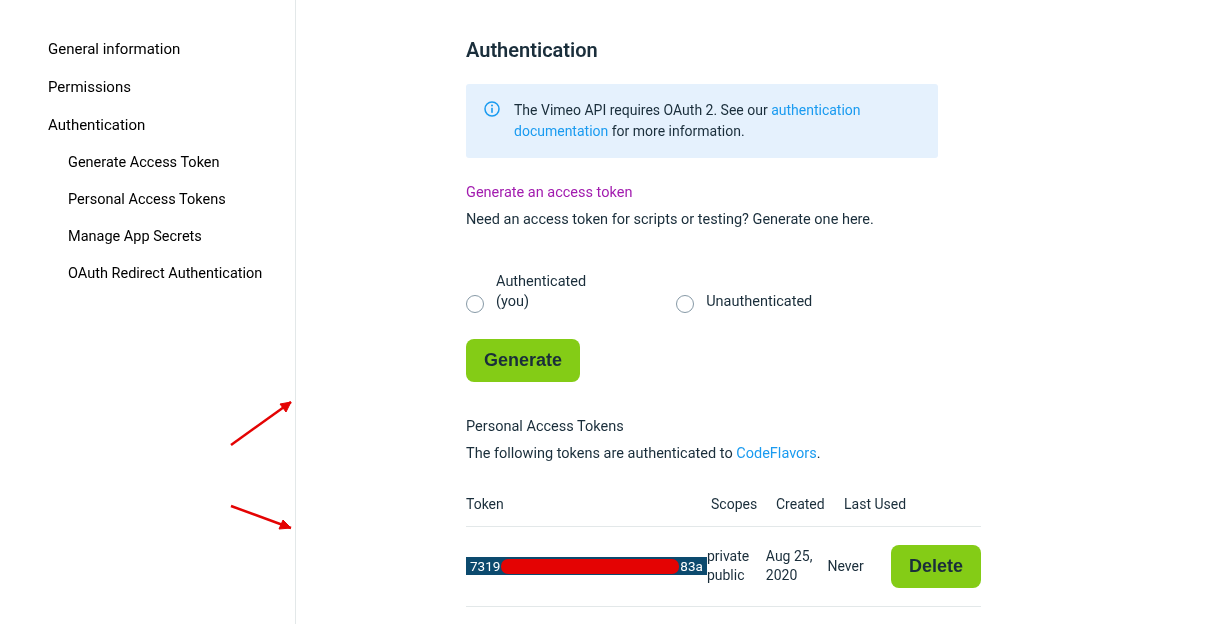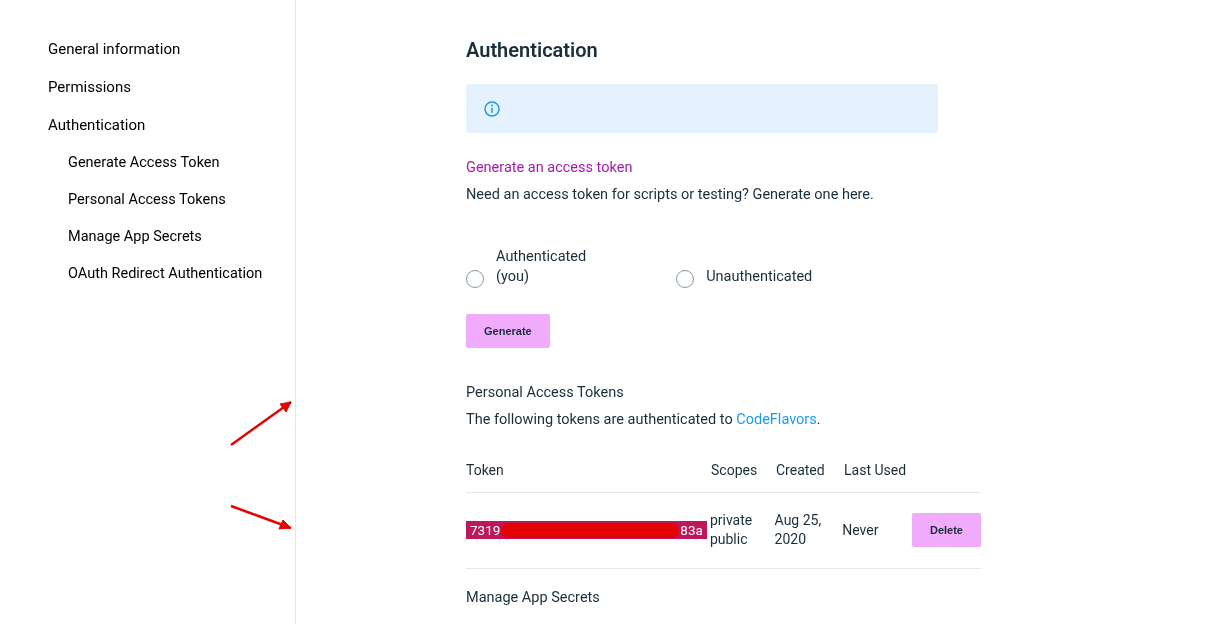--- a/index.html
+++ b/index.html
@@ -97,28 +97,28 @@
       border-radius: 50%;
       flex-shrink: 0;
       margin-top: 1px;
     }
     .radio-label {
       font-size: 14.5px;
       color: #1a2e3b;
       line-height: 1.4;
     }
     .btn {
-      background: #f0abfc;
+      background: #84cc16;
       border: none;
       padding: 11px 18px;
-      font-size: 11px;
+      font-size: 18px;
       font-weight: 700;
       color: #1a2e3b;
       cursor: pointer;
-      border-radius: 2px;
+      border-radius: 8px;
     }
     .section-heading {
       font-size: 14.5px;
       margin-top: 36px;
       margin-bottom: 10px;
     }
     .link {
       color: #1a9bf0;
       text-decoration: none;
       cursor: pointer;
@@ -144,21 +144,21 @@
       padding: 18px 0;
       border-bottom: 1px solid #e3e8e9;
       font-size: 14px;
     }
     .td-token { width: 245px; }
     .td-scopes { width: 65px; line-height: 1.4; }
     .td-created { width: 68px; line-height: 1.4; }
     .td-last { width: 70px; }
     .td-action { flex: 1; text-align: right; }
     .token-value {
-      background: #be185d;
+      background: #0c4a6e;
       color: #fff;
       padding: 1px 4px;
       font-size: 13.5px;
       display: inline-flex;
       align-items: center;
       position: relative;
       font-family: inherit;
     }
     .redact-bar {
       display: inline-block;
@@ -195,20 +195,23 @@
     <h2 class="section-title">Authentication</h2>
 
     <div class="info-box">
       <span class="info-icon">
         <svg viewBox="0 0 16 16" width="16" height="16">
           <circle cx="8" cy="8" r="7" fill="none" stroke="#1a9bf0" stroke-width="1.5"></circle>
           <circle cx="8" cy="4.6" r="1" fill="#1a9bf0"></circle>
           <rect x="7.2" y="6.8" width="1.6" height="5" fill="#1a9bf0"></rect>
         </svg>
       </span>
+      <div class="info-text">
+        <span>The Vimeo API requires OAuth 2. See our </span><a class="link">authentication documentation</a><span> for more information.</span>
+      </div>
     </div>
 
     <div class="sub-title">Generate an access token</div>
     <div class="desc">Need an access token for scripts or testing? Generate one here.</div>
 
     <div class="radio-row">
       <div class="radio-item">
         <span class="radio-circle"></span>
         <div class="radio-label">
           <span>Authenticated</span><br>

